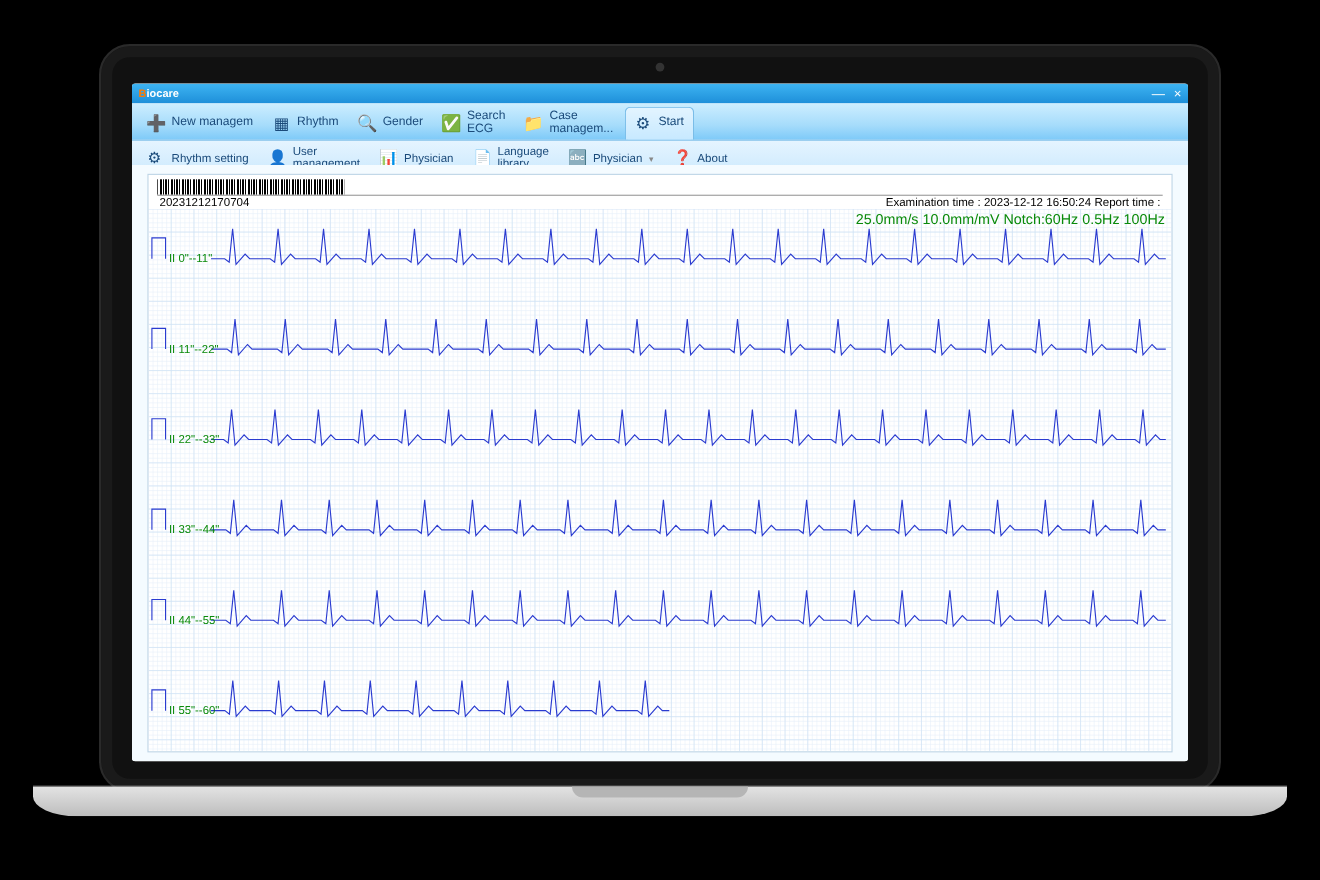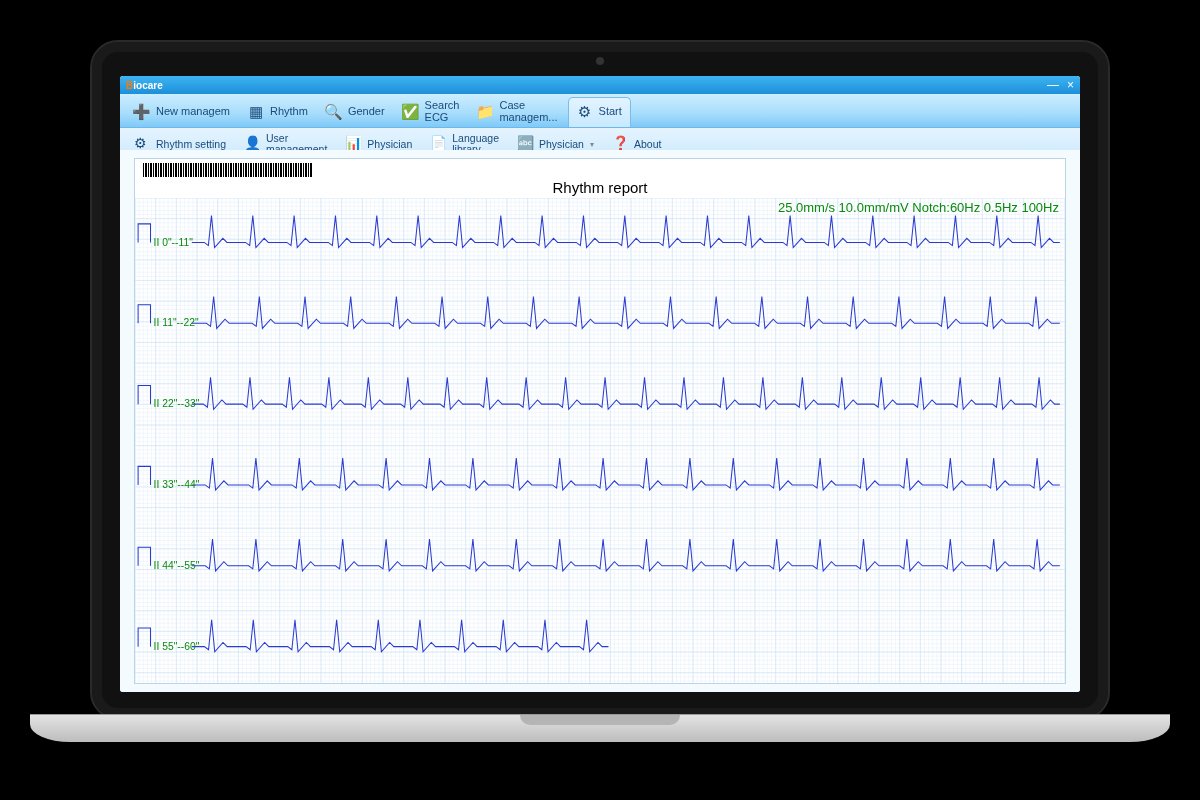--- a/index.html
+++ b/index.html
@@ -189,21 +189,29 @@
         <div class="tab">
           <span class="ico">❓</span>
           <span style="white-space:pre-line;line-height:1.05">About</span>
         </div>
       </div>
 
     <div class="content">
       <div class="page">
         <div class="rpt-head">
           <div class="barcode"></div>
-          <div class="rpt-title">Rhythm report</div>
+          <div class="idline">
+            <span>20231212170704</span>
+            <span>
+              <span>Examination time :</span>
+              <span>2023-12-12 16:50:24</span>
+              <span>Report time :</span>
+              <span></span>
+            </span>
+          </div>
         </div>
         <div class="ecg-wrap">
           <svg class="ecg-svg" id="ecg" viewBox="0 0 900 470" preserveAspectRatio="none">
               <g>
                 <line x1="0" y1="0" x2="0" y2="470" stroke="#e6f0fa" stroke-width="0.5"></line>
                 <line x1="4" y1="0" x2="4" y2="470" stroke="#e6f0fa" stroke-width="0.5"></line>
                 <line x1="8" y1="0" x2="8" y2="470" stroke="#e6f0fa" stroke-width="0.5"></line>
                 <line x1="12" y1="0" x2="12" y2="470" stroke="#e6f0fa" stroke-width="0.5"></line>
                 <line x1="16" y1="0" x2="16" y2="470" stroke="#e6f0fa" stroke-width="0.5"></line>
                 <line x1="20" y1="0" x2="20" y2="470" stroke="#e6f0fa" stroke-width="0.5"></line>

